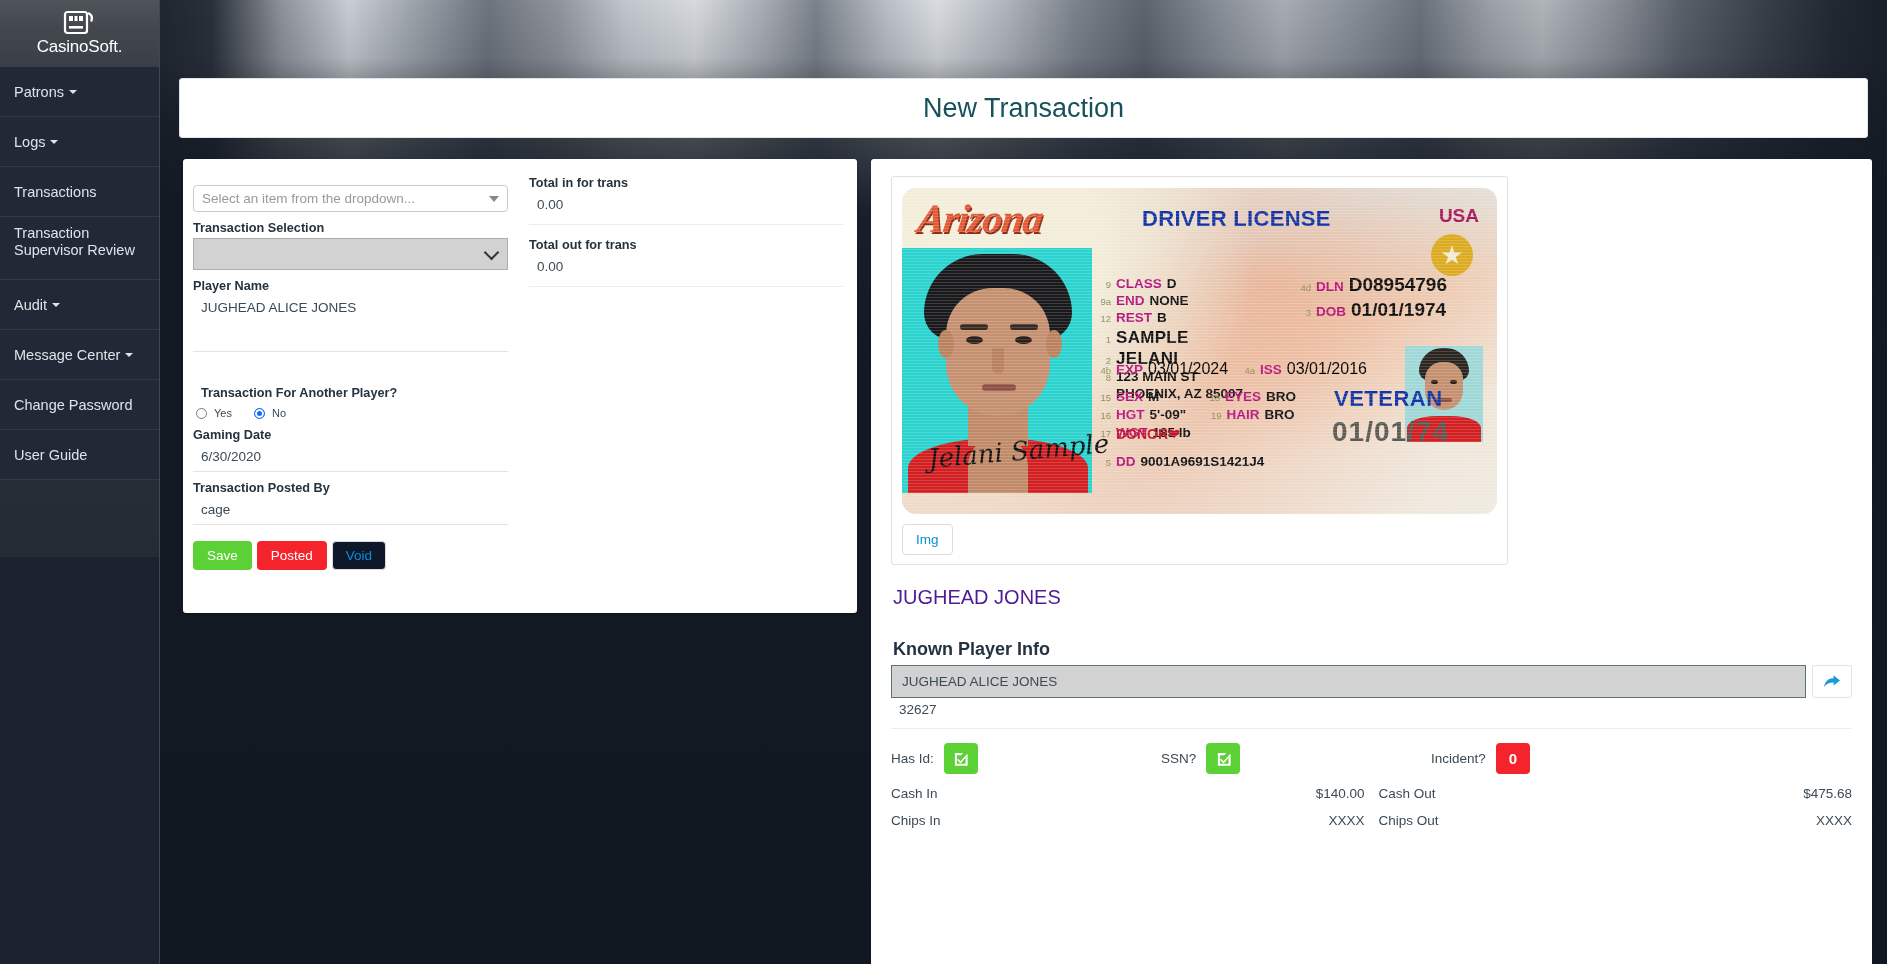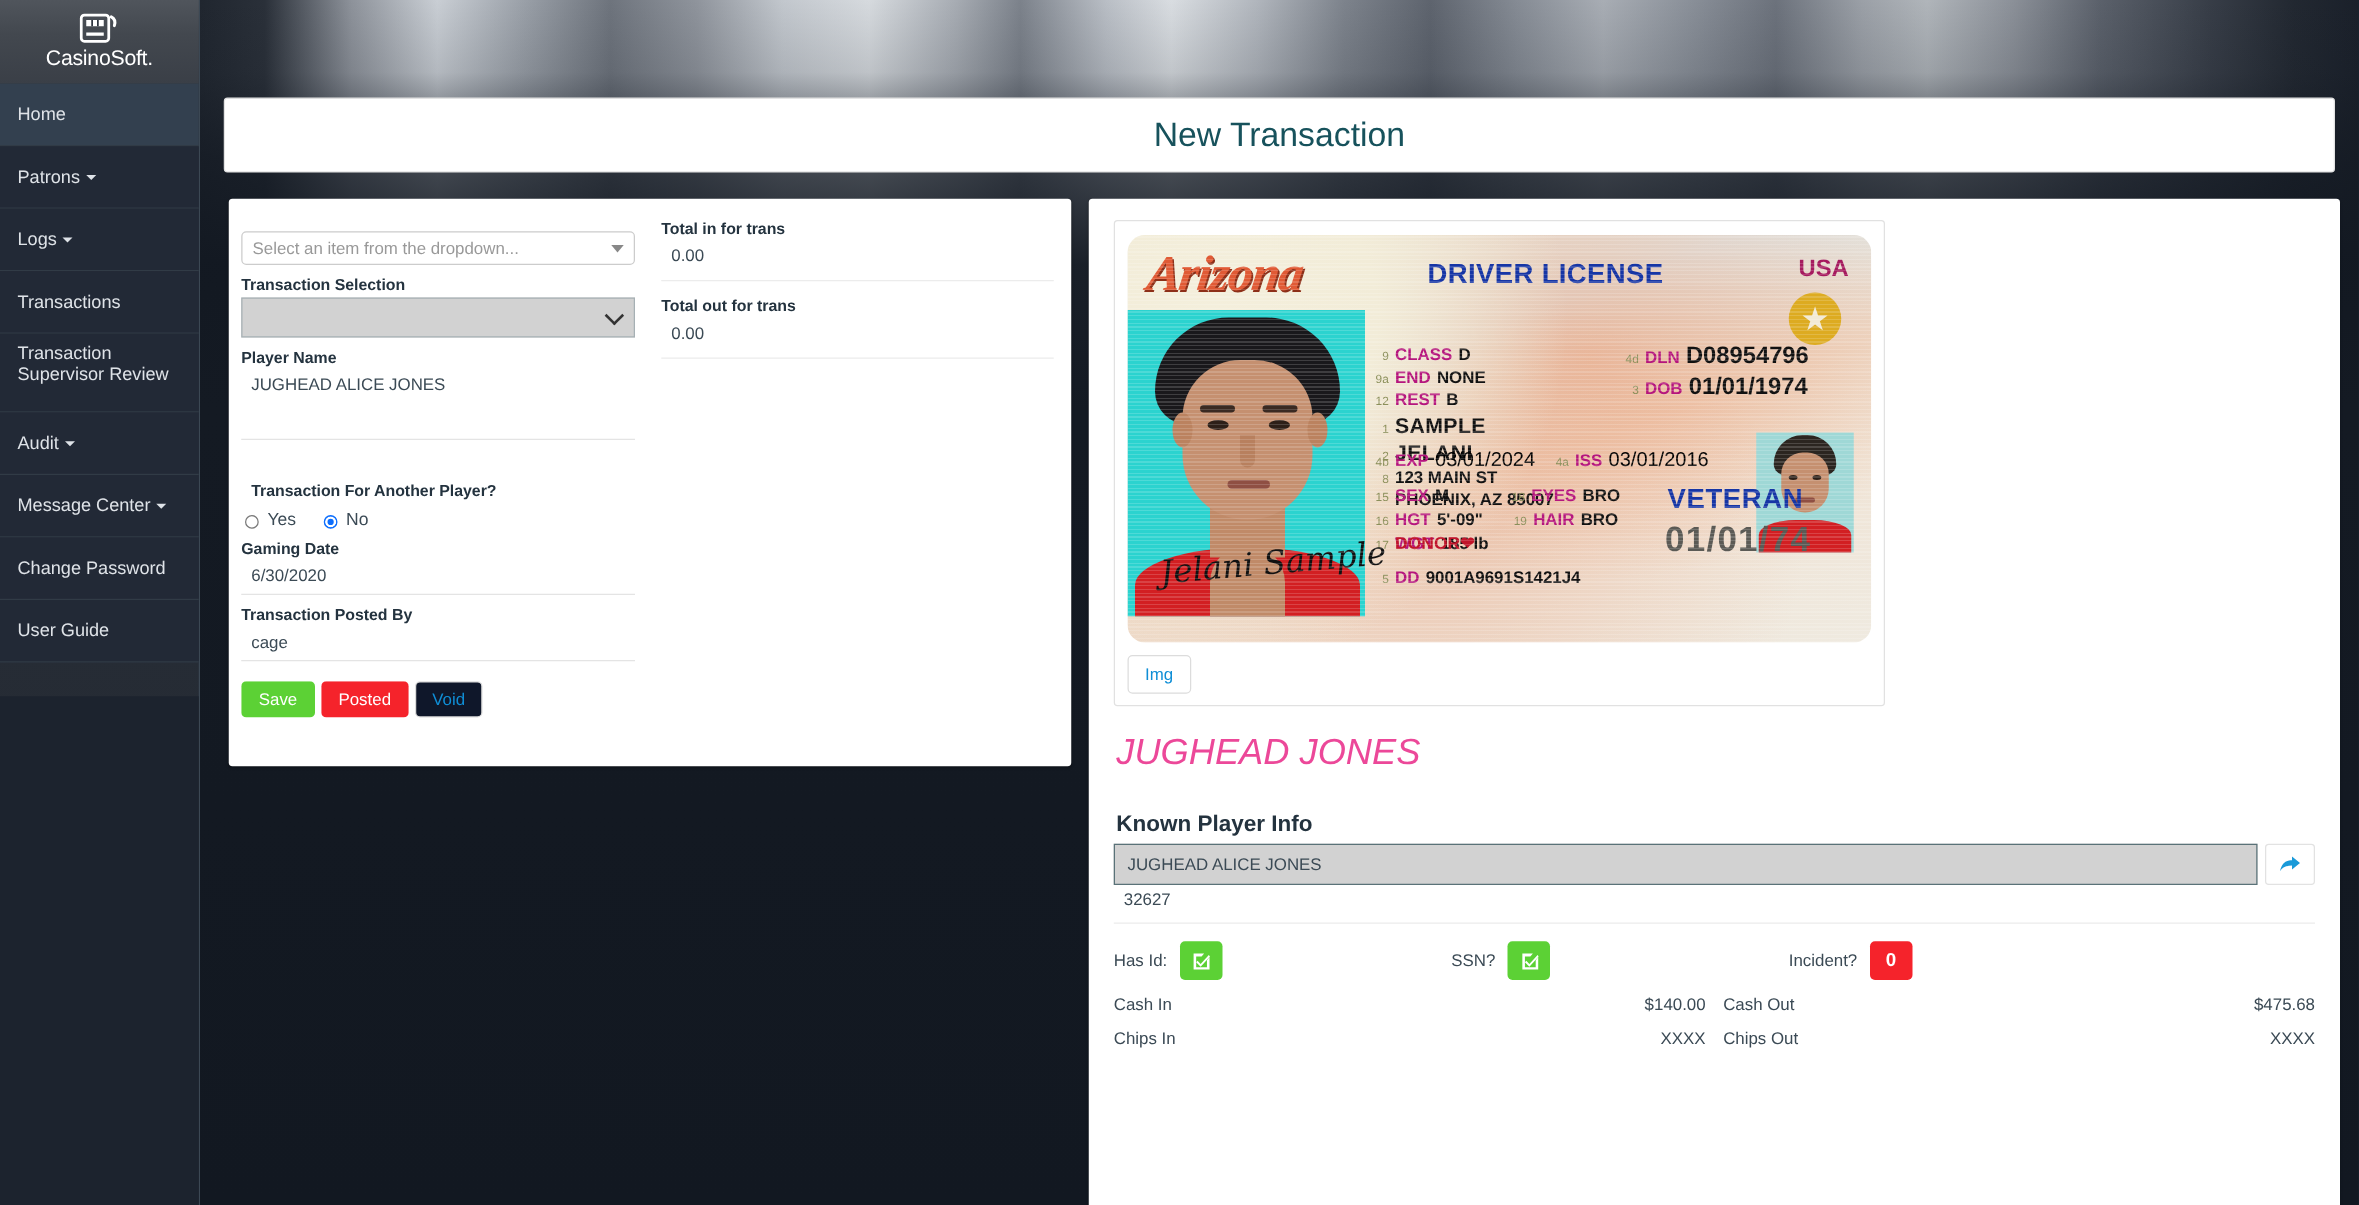--- a/index.html
+++ b/index.html
@@ -125,21 +125,21 @@
     width:11px;height:11px;border-right:2px solid #333;border-bottom:2px solid #333;
     transform:rotate(45deg); margin-bottom:4px;
   }
   .underline-field {
     width:315px; border-bottom:1px solid #e4e4e4;
     font-size:13.5px; color:#3b4a55;
     padding:4px 0 7px 8px;
   }
   .underline-field.tall { padding-bottom:36px; }
 
-  .radio-row { display:flex; align-items:flex-end; gap:7px; margin:7px 0 0 3px; font-size:14px; color:#3b4a55;}
+  .radio-row { display:flex; align-items:flex-end; gap:7px; margin:7px 0 0 3px; font-size:11px; color:#3b4a55;}
   .radio {
     width:11px;height:11px;border-radius:50%;border:1px solid #7a7a7a;background:#fff;
     display:inline-block; position:relative; cursor:pointer;
   }
   .radio.on { border-color:#0d6efd; background:#0d6efd; box-shadow:inset 0 0 0 2px #fff; }
   .radio-gap { width:8px; }
 
   .btn-row { display:flex; gap:5px; margin:16px 0 0 0; }
   .btn { font-size:13.5px; border-radius:4px; padding:6px 13px; cursor:pointer; border:1px solid transparent;}
   .btn-save { background:#5cd135; color:#fff; }
@@ -244,21 +244,21 @@
     font-family:"DejaVu Serif", serif; font-style:italic; font-size:26px; color:#111;
     transform:rotate(-5deg);
   }
 
   .img-btn {
     margin-top:10px; display:inline-block;
     border:1px solid #dcdcdc; border-radius:4px;
     padding:7px 13px; font-size:13.5px; color:#0f8ed6; background:#fff; cursor:pointer;
   }
 
-  #player-name-big { font-size:29px; color:#ec4899; margin:21px 0 0 2px; font-weight:400;font-style:italic;}
+  #player-name-big { font-size:20px; color:#4c1d95; margin:21px 0 0 2px; font-weight:400;}
   .rc-label { font-size:18px; font-weight:bold; color:#24333f; margin:30px 0 5px 2px; }
   .kpi-row { display:flex; align-items:stretch; gap:6px; }
   .kpi-input {
     flex:1; background:#d2d2d2; border:1px solid #5a7278;
     font-size:13.5px; color:#3b4a55; padding:8px 0 8px 10px;
   }
   .kpi-btn {
     width:40px; border:1px solid #e2e2e2; border-radius:3px; background:#fff;
     display:flex; align-items:center; justify-content:center; color:#1a9ad9; font-size:17px; cursor:pointer;
   }
@@ -291,23 +291,20 @@
         <rect x="6" y="6" width="14" height="5" fill="#fff"></rect>
         <line x1="10.7" y1="6" x2="10.7" y2="11" stroke="#2f3640" stroke-width="1.4"></line>
         <line x1="15.3" y1="6" x2="15.3" y2="11" stroke="#2f3640" stroke-width="1.4"></line>
         <rect x="6" y="16" width="14" height="2.6" fill="#fff"></rect>
         <path d="M26 3.5 q4 2 2.5 7" stroke="#fff" stroke-width="2.4" fill="none" stroke-linecap="round"></path>
       </svg>
     </span>
     <span class="brand-text">CasinoSoft.</span>
   </div>
 
-  <div class="nav-item active">
-    <span>Home</span>
-  </div>
   <div class="nav-item">
     <span>Patrons</span>
     <span class="caret"></span>
   </div>
   <div class="nav-item">
     <span>Logs</span>
     <span class="caret"></span>
   </div>
   <div class="nav-item">
     <span>Transactions</span>

